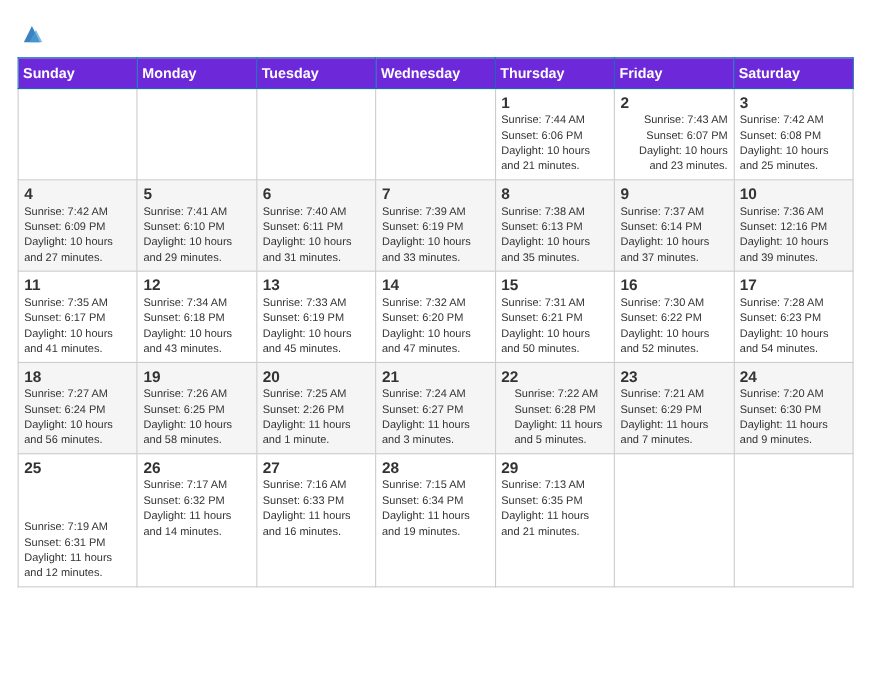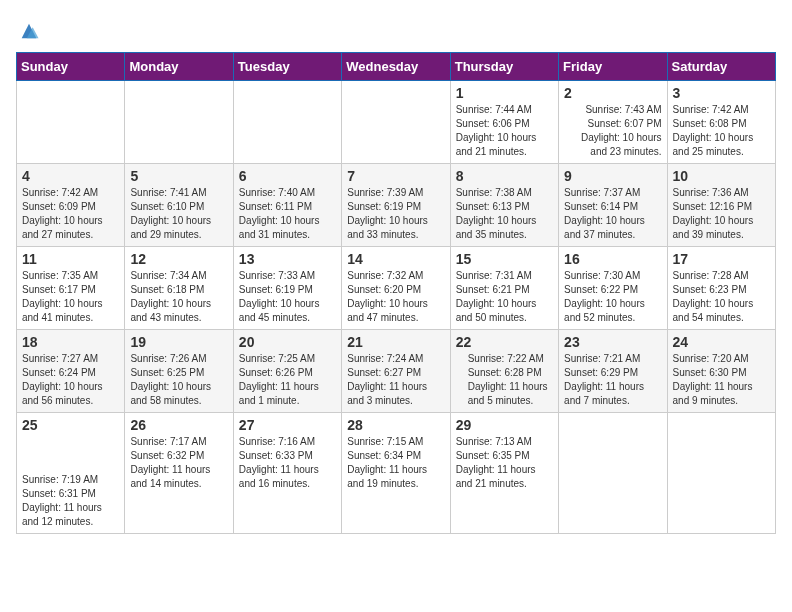--- a/index.html
+++ b/index.html
@@ -47,21 +47,21 @@
     .location-title {
       font-size: 16px;
       color: #555;
     }
     .calendar {
       width: 100%;
       border-collapse: collapse;
       font-size: 11px;
     }
     .calendar thead th {
-      background: #701a75;
+      background: #6d28d9;
       color: #fff;
       padding: 6px 4px;
       text-align: left;
       font-size: 13px;
       font-weight: bold;
       border: 1px solid #1a6bb5;
     }
     .calendar tbody td {
       border: 1px solid #ccc;
       vertical-align: top;
@@ -264,21 +264,21 @@
         <td>
           <div class="day-number">19</div>
           <div class="day-info" style="white-space: pre-line;">Sunrise: 7:26 AM
 Sunset: 6:25 PM
 Daylight: 10 hours
 and 58 minutes.</div>
         </td>
         <td>
           <div class="day-number">20</div>
           <div class="day-info" style="white-space: pre-line;">Sunrise: 7:25 AM
-Sunset: 6:26 PM
+Sunset: 2:26 PM
 Daylight: 11 hours
 and 1 minute.</div>
         </td>
         <td>
           <div class="day-number">21</div>
           <div class="day-info" style="white-space: pre-line;">Sunrise: 7:24 AM
 Sunset: 6:27 PM
 Daylight: 11 hours
 and 3 minutes.</div>
         </td>

